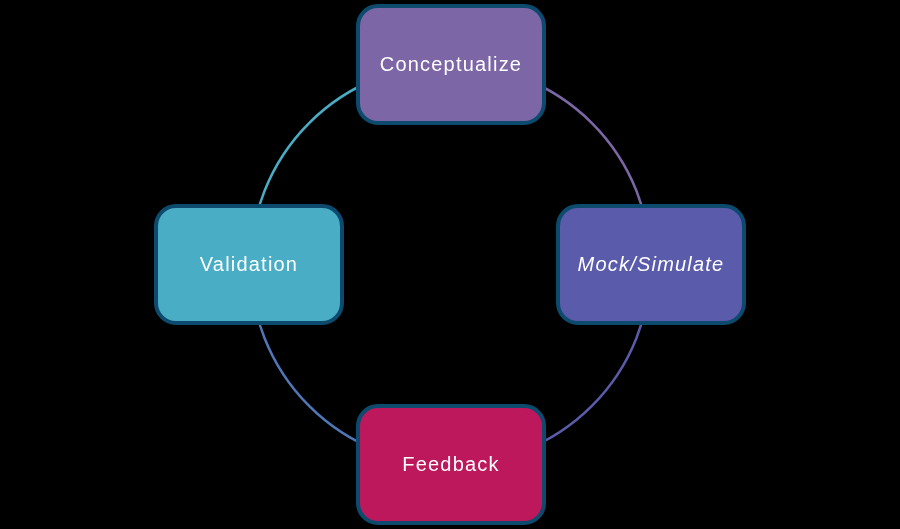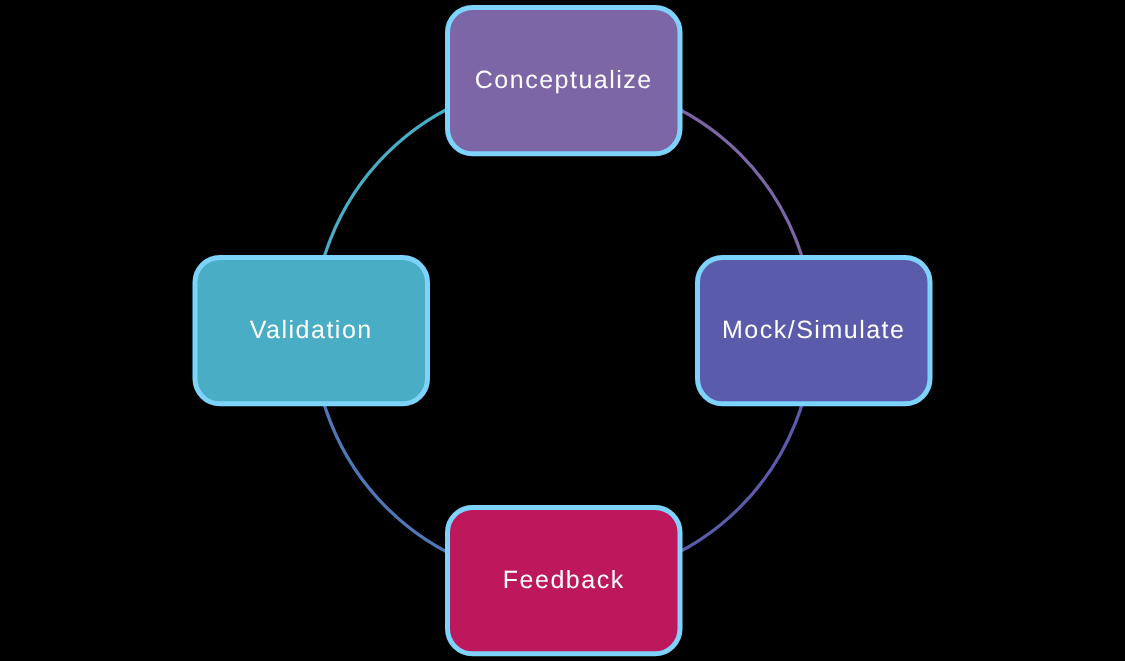--- a/index.html
+++ b/index.html
@@ -26,21 +26,21 @@
   .arcs path {
     fill: none;
     stroke-width: 2.6;
     stroke-linecap: round;
   }
   .node {
     position: absolute;
     width: 190px;
     height: 121px;
     box-sizing: border-box;
-    border: 4px solid #7dd3fc;
+    border: 4px solid #0c4a6e;
     border-radius: 22px;
     z-index: 2;
     display: flex;
     align-items: center;
     justify-content: center;
   }
   .node-label {
     color: #ffffff;
     font-size: 20px;
     letter-spacing: 1.2px;
@@ -61,21 +61,21 @@
     <path d="M 450.5 64.5 A 200 200 0 0 1 650.5 264.5" stroke="#7c66a6"></path>
     <path d="M 650.5 264.5 A 200 200 0 0 1 450.5 464.5" stroke="#5b5bab"></path>
     <path d="M 450.5 464.5 A 200 200 0 0 1 250.5 264.5" stroke="#5078b8"></path>
     <path d="M 250.5 264.5 A 200 200 0 0 1 450.5 64.5" stroke="#49adc5"></path>
   </svg>
 
   <div class="node node-top" style="background-color: rgb(124, 102, 166);">
     <span class="node-label">Conceptualize</span>
   </div>
 
-  <div class="node node-right" style="background-color: rgb(91, 91, 171);">
+  <div class="node node-right" style="background-color: rgb(91, 91, 171); font-style: italic;">
     <span class="node-label">Mock/Simulate</span>
   </div>
 
   <div class="node node-bottom" style="background-color: #be185d;">
     <span class="node-label">Feedback</span>
   </div>
 
   <div class="node node-left" style="background-color: rgb(73, 173, 197);">
     <span class="node-label">Validation</span>
   </div>

